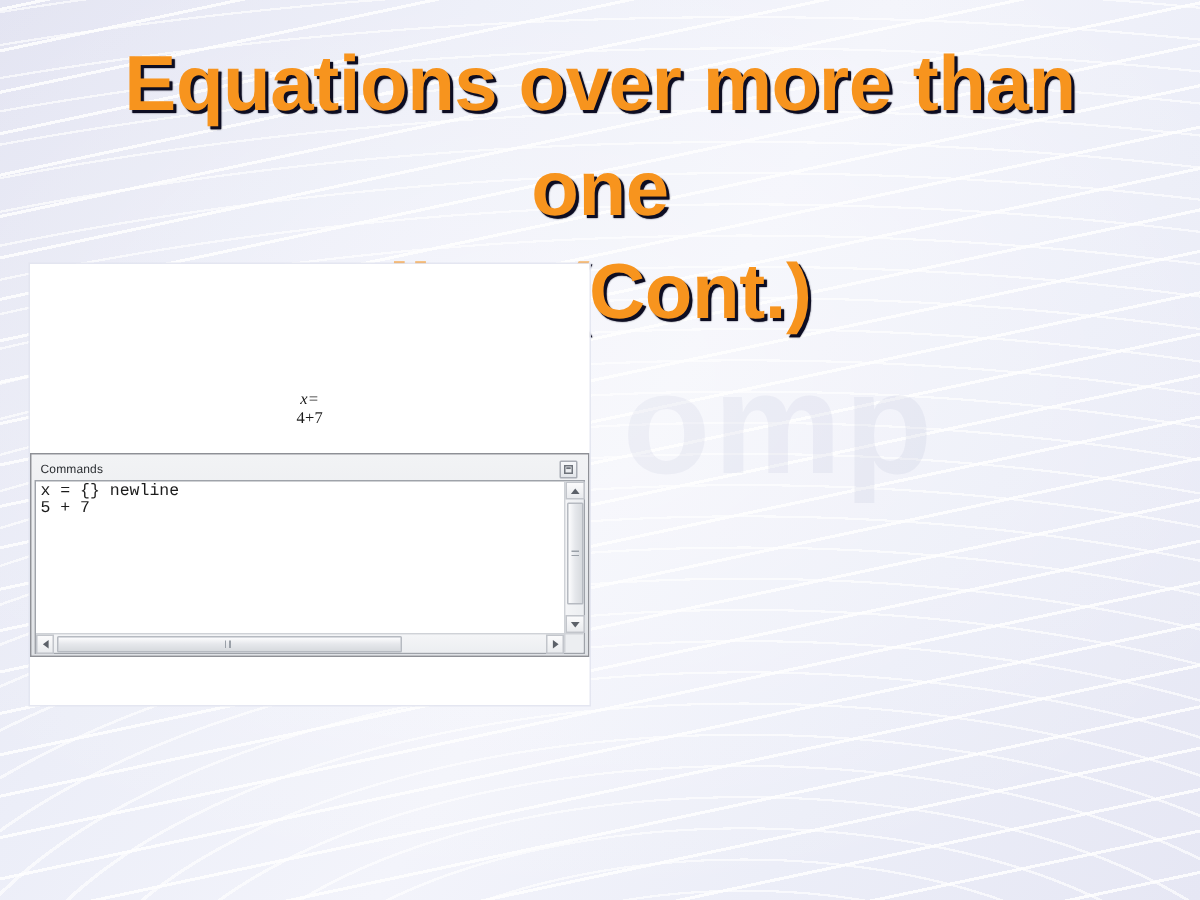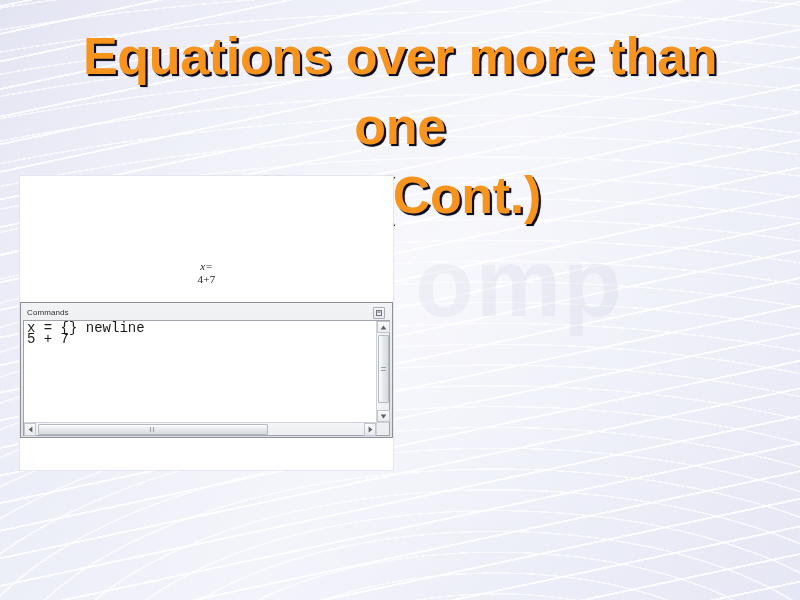--- a/index.html
+++ b/index.html
@@ -177,21 +177,21 @@
     box-sizing: border-box;
     background: #ffffff;
     border: 1px solid #9fa3aa;
   }
   .cmd-text {
     position: absolute;
     left: 3px;
     top: 2px;
     right: 14px;
     font-family: "Liberation Mono", monospace;
-    font-size: 14px;
+    font-size: 11px;
     line-height: 11px;
     color: #1c1c1c;
     white-space: pre;
     letter-spacing: 0px;
   }
 
   
   .vscroll {
     position: absolute;
     right: 0;

